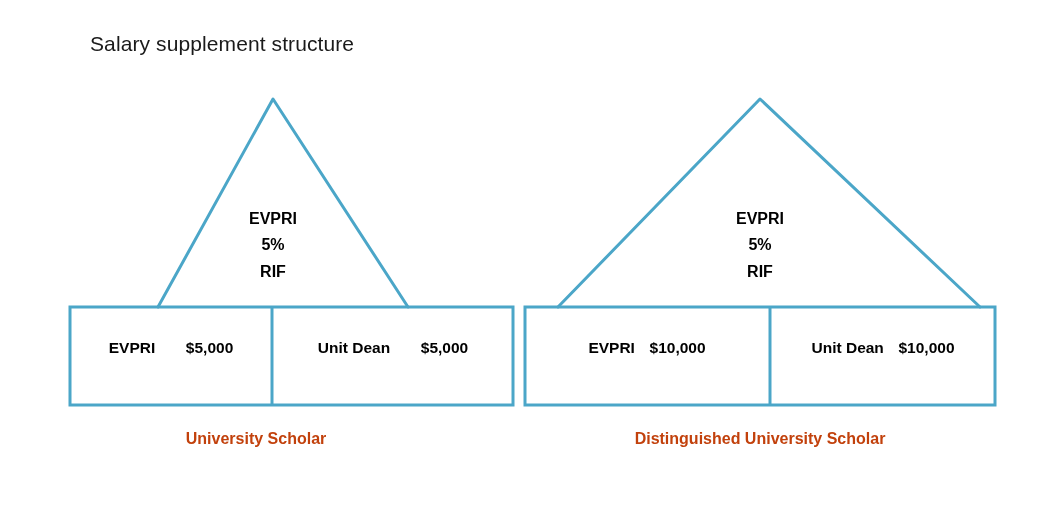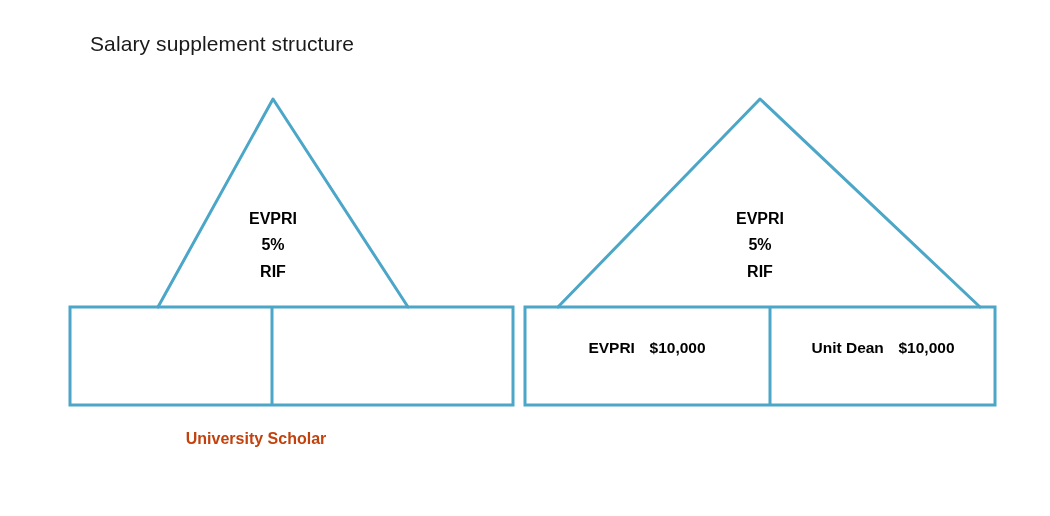--- a/index.html
+++ b/index.html
@@ -117,21 +117,31 @@
   <div class="layer-text">
 
     <div class="diagram-title">Salary supplement structure</div>
 
     <div class="tri-label" style="left:273px; top:206px;">
       <span class="tri-line">EVPRI</span>
       <span class="tri-line">5%</span>
       <span class="tri-line">RIF</span>
     </div>
 
+    <div class="cell-label" style="left:171px; top:339px;">
+      <span>EVPRI</span>
+      <span class="gap-wide"></span>
+      <span>$5,000</span>
+    </div>
 
+    <div class="cell-label" style="left:393px; top:339px;">
+      <span>Unit Dean</span>
+      <span class="gap-wide"></span>
+      <span>$5,000</span>
+    </div>
 
     <div class="group-caption" style="left:256px; top:430px;">University Scholar</div>
 
     <div class="tri-label" style="left:760px; top:206px;">
       <span class="tri-line">EVPRI</span>
       <span class="tri-line">5%</span>
       <span class="tri-line">RIF</span>
     </div>
 
     <div class="cell-label" style="left:647px; top:339px;">
@@ -139,15 +149,16 @@
       <span class="gap-narrow"></span>
       <span>$10,000</span>
     </div>
 
     <div class="cell-label" style="left:883px; top:339px;text-align:right;">
       <span>Unit Dean</span>
       <span class="gap-narrow"></span>
       <span>$10,000</span>
     </div>
 
+    <div class="group-caption" style="left:760px; top:430px;">Distinguished University Scholar</div>
 
   </div>
 </div>
 
 </body></html>

